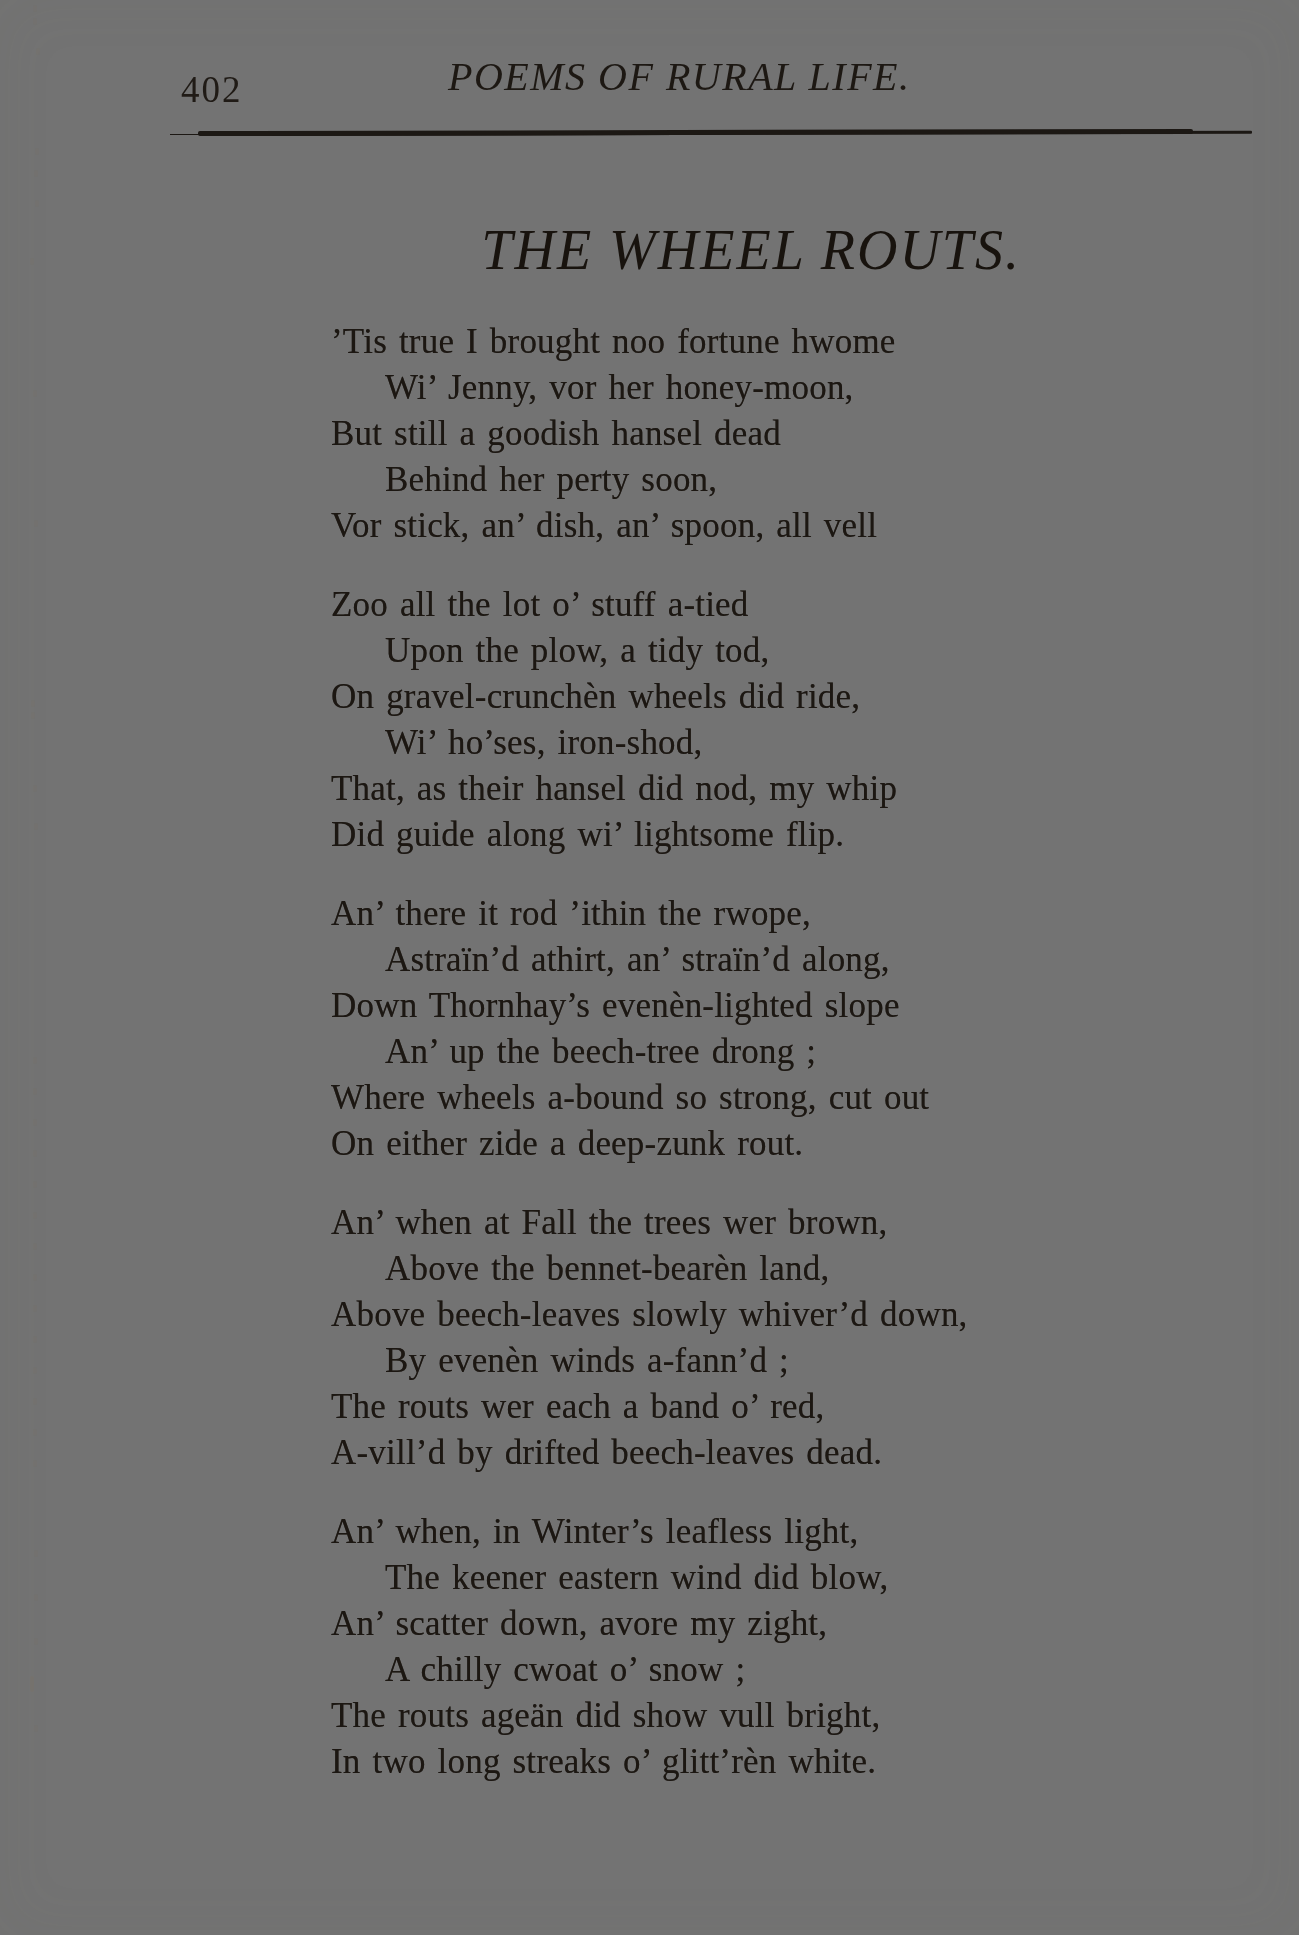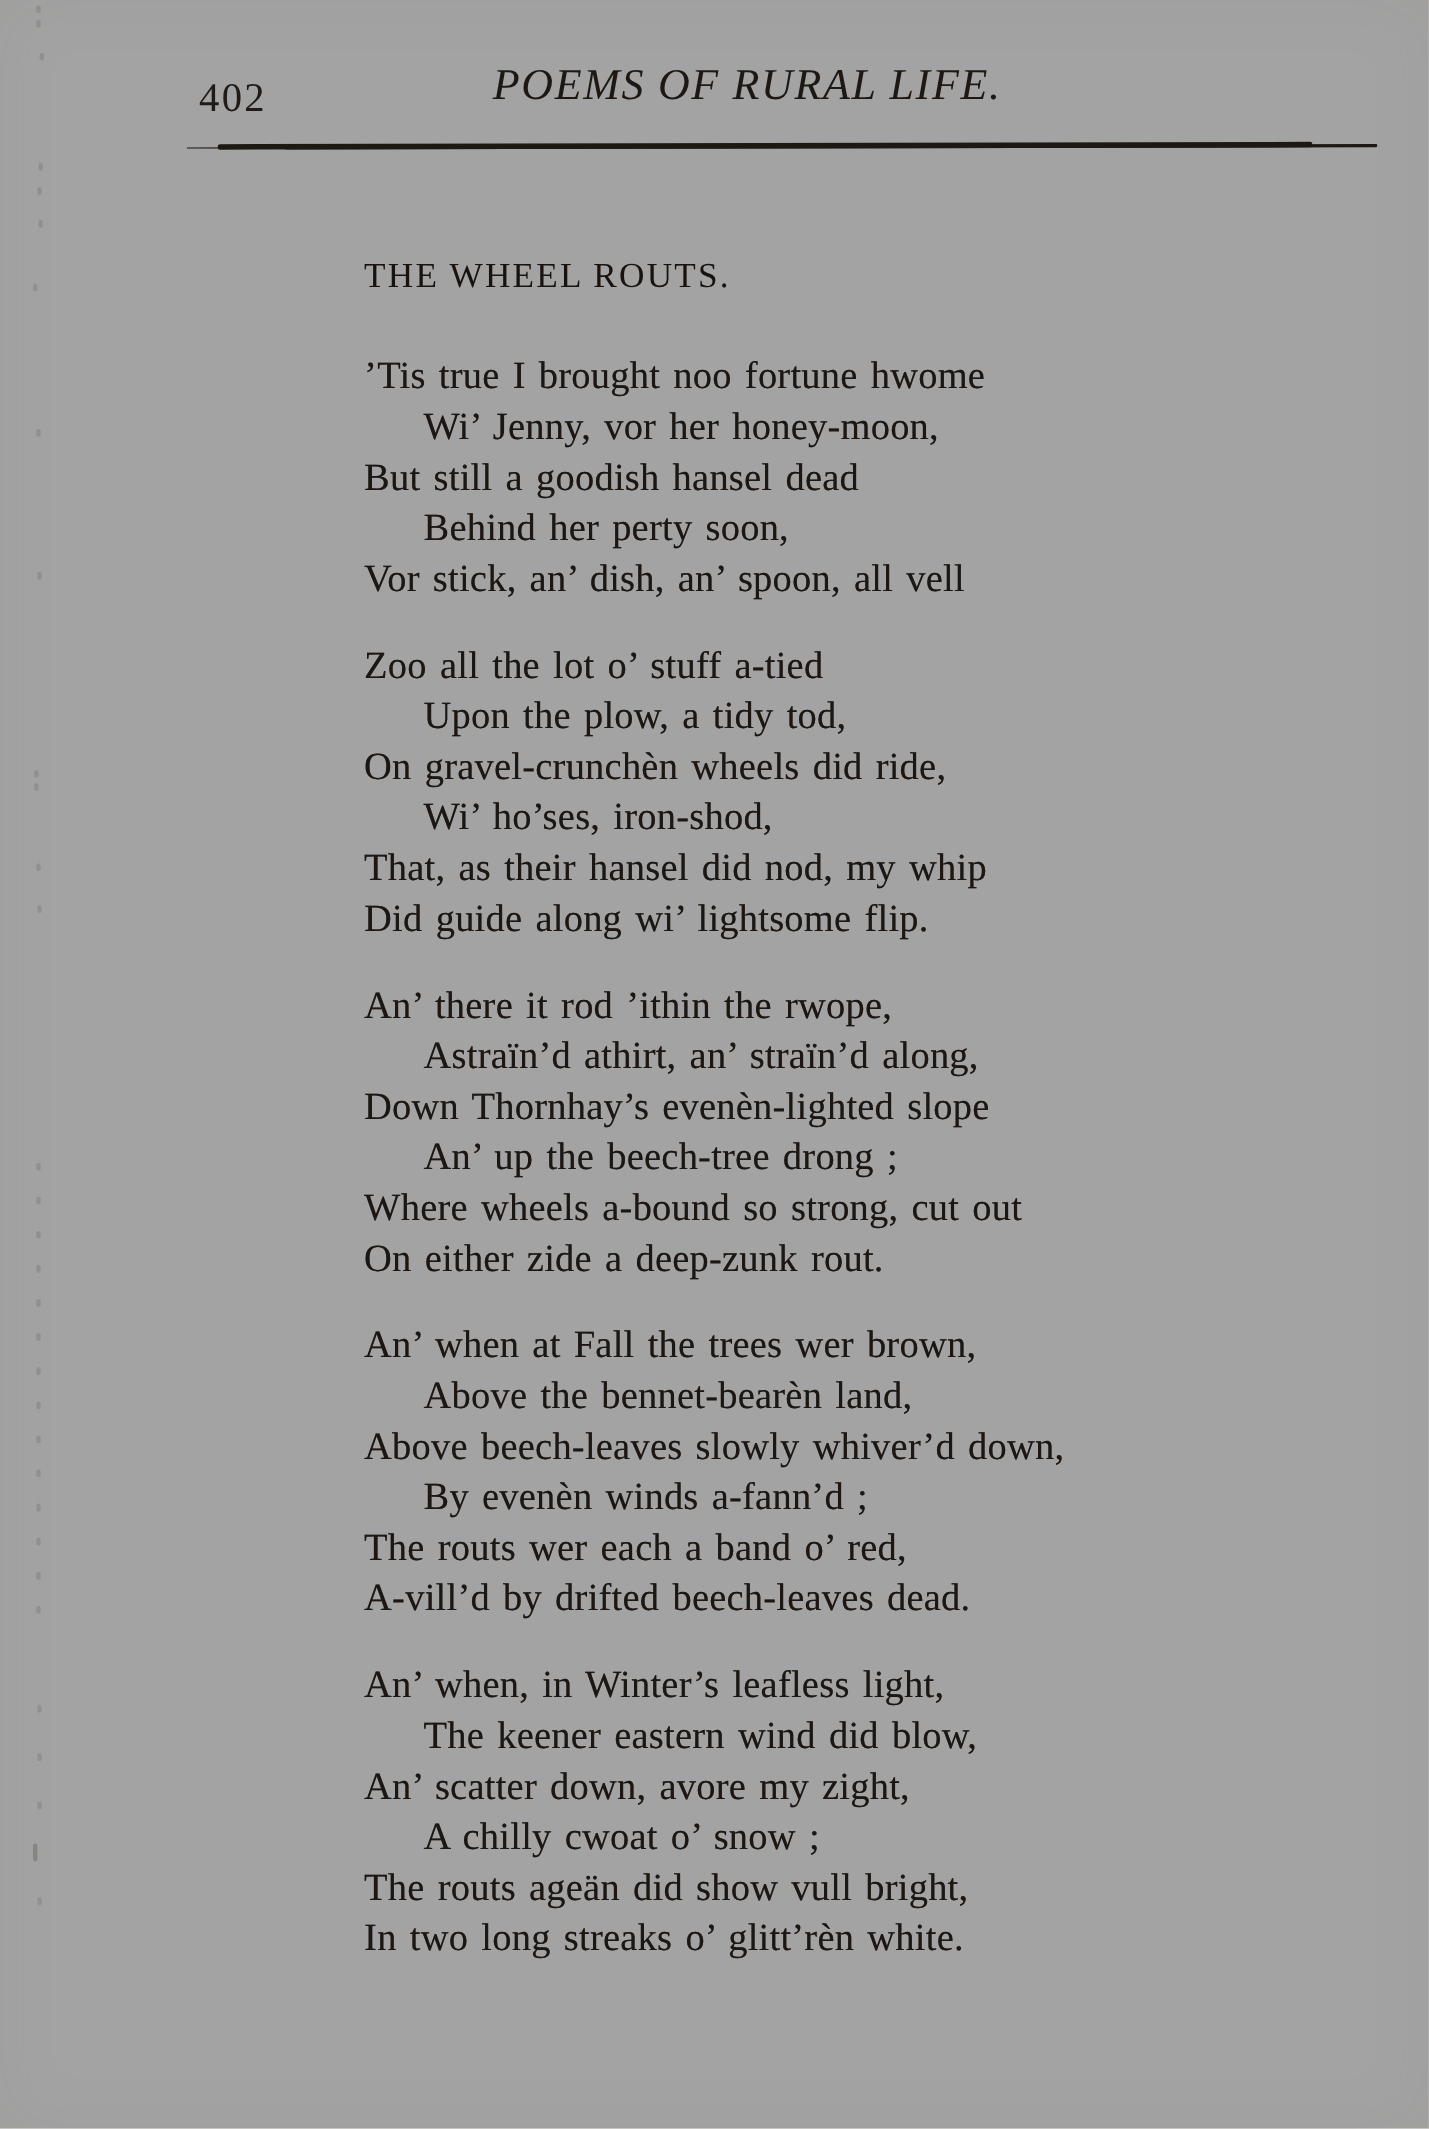--- a/index.html
+++ b/index.html
@@ -5,21 +5,21 @@
   html, body {
     margin: 0;
     padding: 0;
     background: #e8e6e1;
   }
   .page {
     position: relative;
     width: 1299px;
     height: 1935px;
     margin: 0 auto;
-    background: #a3a3a3;
+    background: #737373;
     box-shadow: inset 0 0 60px rgba(120,110,95,0.07);
     overflow: hidden;
     font-family: "Liberation Serif", "DejaVu Serif", serif;
     color: #1b1713;
   }
   
   .page-number {
     position: absolute;
     left: 181px;
     top: 68px;
@@ -51,27 +51,28 @@
   }
   
   .poem {
     position: absolute;
     left: 331px;
     top: 225px;
     width: 690px;
   }
   .poem-title {
     margin: 0 0 44px 0;
-    font-size: 32px;
+    font-size: 56px;
     font-weight: normal;
     line-height: 50px;
     letter-spacing: 2px;
-    text-align: left;
+    text-align: right;
     white-space: nowrap;
     color: #18130e;
+    font-style: italic;
   }
   .stanza {
     margin: 0 0 33px 0;
   }
   .line {
     margin: 0;
     font-size: 35px;
     line-height: 46px;
     letter-spacing: 0.2px;
     word-spacing: 3px;

